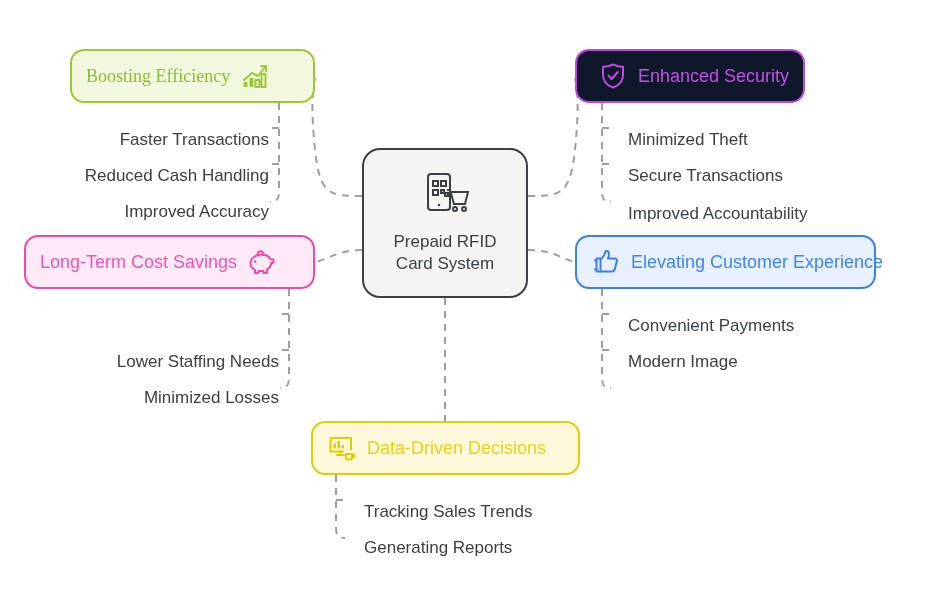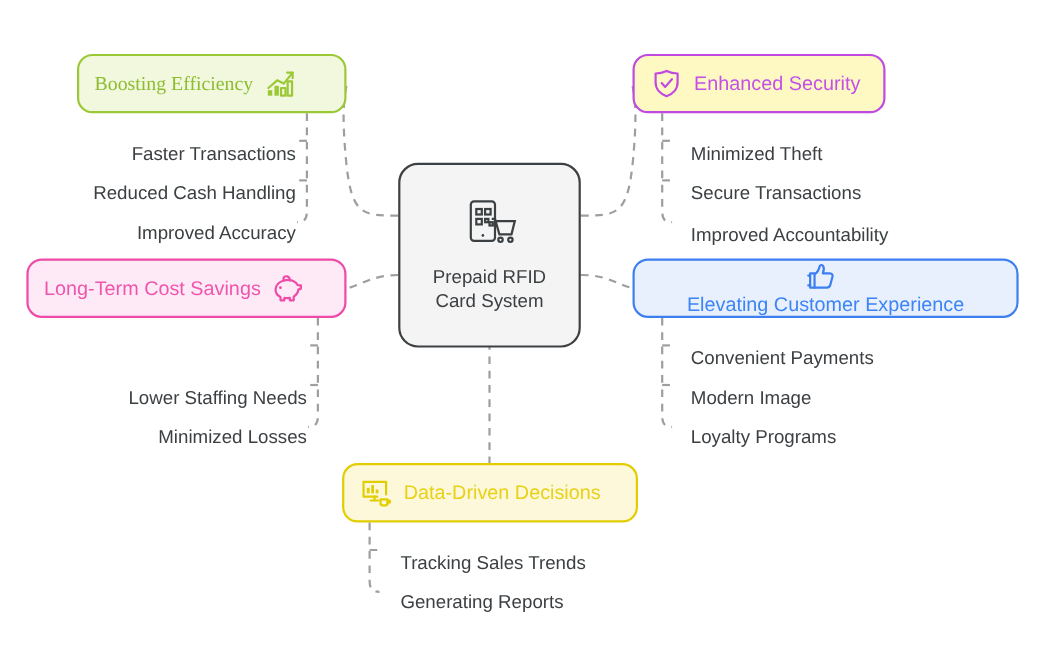--- a/index.html
+++ b/index.html
@@ -25,21 +25,21 @@
     height: 596px;
     pointer-events: none;
   }
 
   
   .center-node {
     position: absolute;
     left: 362px;
     top: 148px;
     width: 166px;
-    height: 168px;
+    height: 150px;
     background: #f4f4f4;
     border: 2.5px solid #3c4043;
     border-radius: 18px;
     box-sizing: border-box;
     display: flex;
     flex-direction: column;
     align-items: center;
     justify-content: center;
   }
   .center-icon {
@@ -79,21 +79,21 @@
   }
   .icon-right .pill-icon { order: 2; margin-left: 10px; }
   .icon-right .pill-label { order: 1; }
   .icon-left .pill-icon { margin-right: 10px; }
 
   
   .theme-green  { background: #f1f8de; border-color: #9bc936; font-family: Liberation Serif, serif; }
   .theme-green  .pill-label { color: #8cbd2f; }
   .theme-pink   { background: #fdeaf6; border-color: #ef4aa8; }
   .theme-pink   .pill-label { color: #f055ad; }
-  .theme-purple { background: #fef9c3; border-color: #c04ae0; }
+  .theme-purple { background: #0f172a; border-color: #c04ae0; justify-content: flex-end; }
   .theme-purple .pill-label { color: #c450e8; }
   .theme-blue   { background: #e8f0fe; border-color: #3d7ff0; }
   .theme-blue   .pill-label { color: #3d84f5; }
   .theme-yellow { background: #fcf8d9; border-color: #e2ce00; }
   .theme-yellow .pill-label { color: #e8d117; }
 
   
   .leaf {
     position: absolute;
     color: #3c4043;
@@ -202,36 +202,35 @@
                  C19.5 23.5 24 19 24 13 L24 4.8 C21 4.8 17.5 4.2 14 2.5 Z"></path>
         <path d="M9.5 13.5 L12.8 17 L18.8 10"></path>
       </svg>
     </span>
     <span class="pill-label">Enhanced Security</span>
   </div>
   <div class="leaf leaf-right" style="left:628px; top:118px;">Minimized Theft</div>
   <div class="leaf leaf-right" style="left:628px; top:154px;">Secure Transactions</div>
   <div class="leaf leaf-right" style="left:628px; top:192px;">Improved Accountability</div>
 
-  <div class="branch-node theme-blue icon-left" style="left:575px; top:235px; width:351px;flex-direction:column;">
+  <div class="branch-node theme-blue icon-left" style="left:575px; top:235px; width:301px;">
     <span class="pill-icon">
       <svg width="28" height="28" viewBox="0 0 28 28" xmlns="http://www.w3.org/2000/svg" fill="none" stroke="#3d7ff0" stroke-width="2" stroke-linecap="round" stroke-linejoin="round">
         <path d="M8.5 11.5 C10.5 10 12.5 7.5 13 4.5 C13.3 2.8 15.5 2.3 16.3 3.8
                  C17.2 5.5 17 8.2 16 10.5 L22.5 10.5 C24.3 10.5 25.3 12 24.8 13.6
                  L22.8 21 C22.4 22.5 21.2 23.5 19.7 23.5 L8.5 23.5 Z"></path>
         <path d="M8.5 10.5 L4.5 10.5 L4.5 23.5 L8.5 23.5"></path>
         <path d="M2.8 12.5 L4.5 12.5"></path>
         <path d="M2.8 21.5 L4.5 21.5"></path>
       </svg>
     </span>
     <span class="pill-label">Elevating Customer Experience</span>
   </div>
   <div class="leaf leaf-right" style="left:628px; top:304px;">Convenient Payments</div>
   <div class="leaf leaf-right" style="left:628px; top:340px;">Modern Image</div>
-  <div class="leaf leaf-right" style="left:628px; top:376px;">Loyalty Programs</div>
 
   <div class="branch-node theme-yellow icon-left" style="left:311px; top:421px; width:269px;">
     <span class="pill-icon">
       <svg width="28" height="28" viewBox="0 0 28 28" xmlns="http://www.w3.org/2000/svg" fill="none" stroke="#e2ce00" stroke-width="2" stroke-linecap="round" stroke-linejoin="round">
         <path d="M23 15.5 L23 4 L2.5 4 L2.5 17.5 L15 17.5"></path>
         <rect x="5.5" y="9.5" width="2.5" height="5" fill="#e2ce00" stroke="none"></rect>
         <rect x="9.5" y="7" width="2.5" height="7.5" fill="#e2ce00" stroke="none"></rect>
         <rect x="13.5" y="11" width="2.5" height="3.5" fill="#e2ce00" stroke="none"></rect>
         <path d="M9 21 L16 21"></path>
         <path d="M12.5 17.5 L12.5 21"></path>

